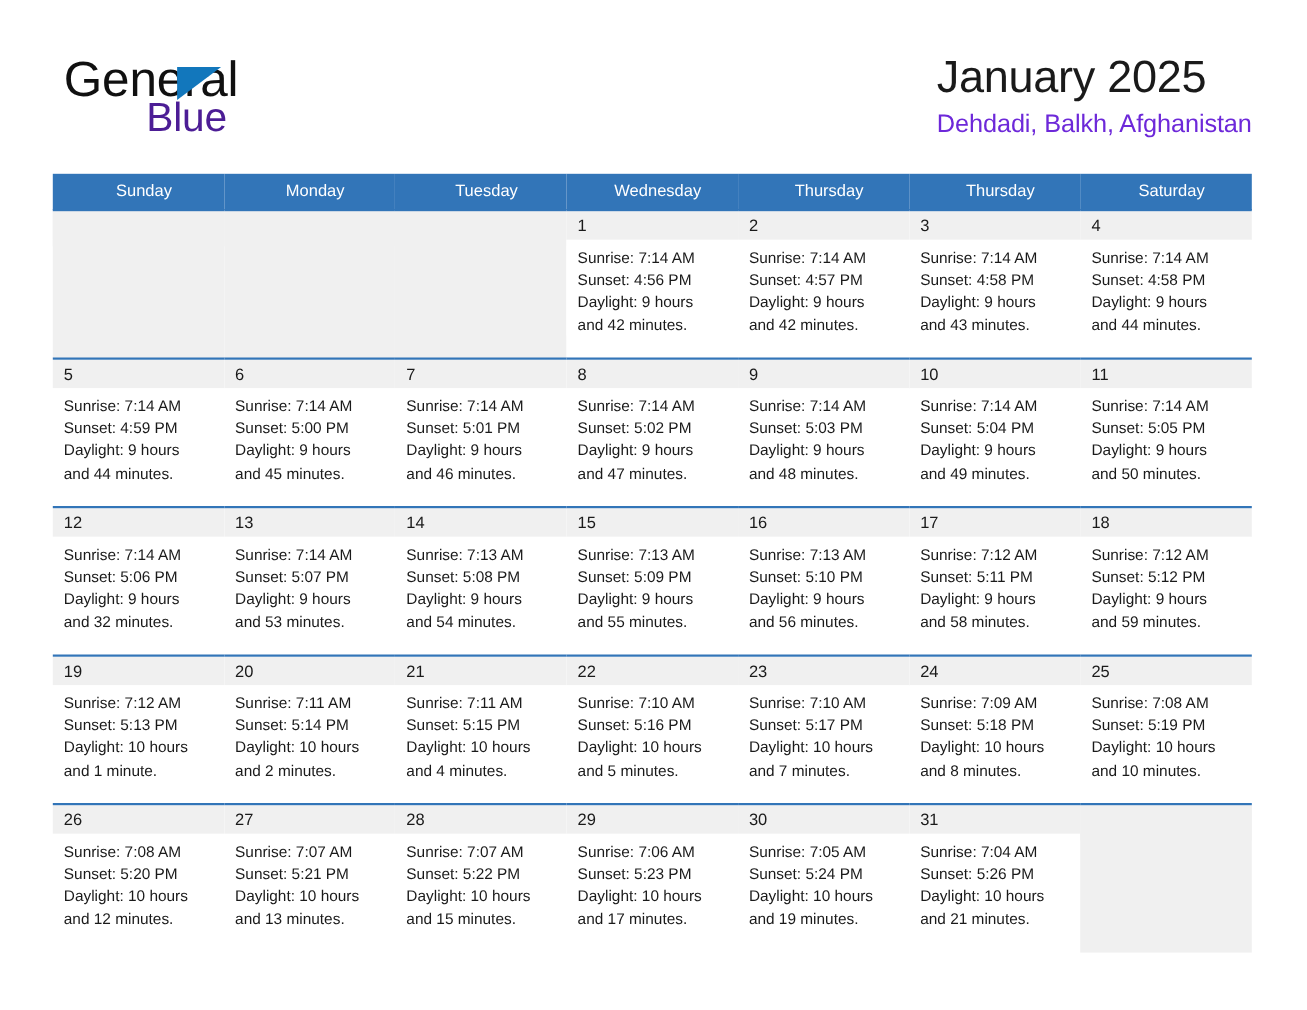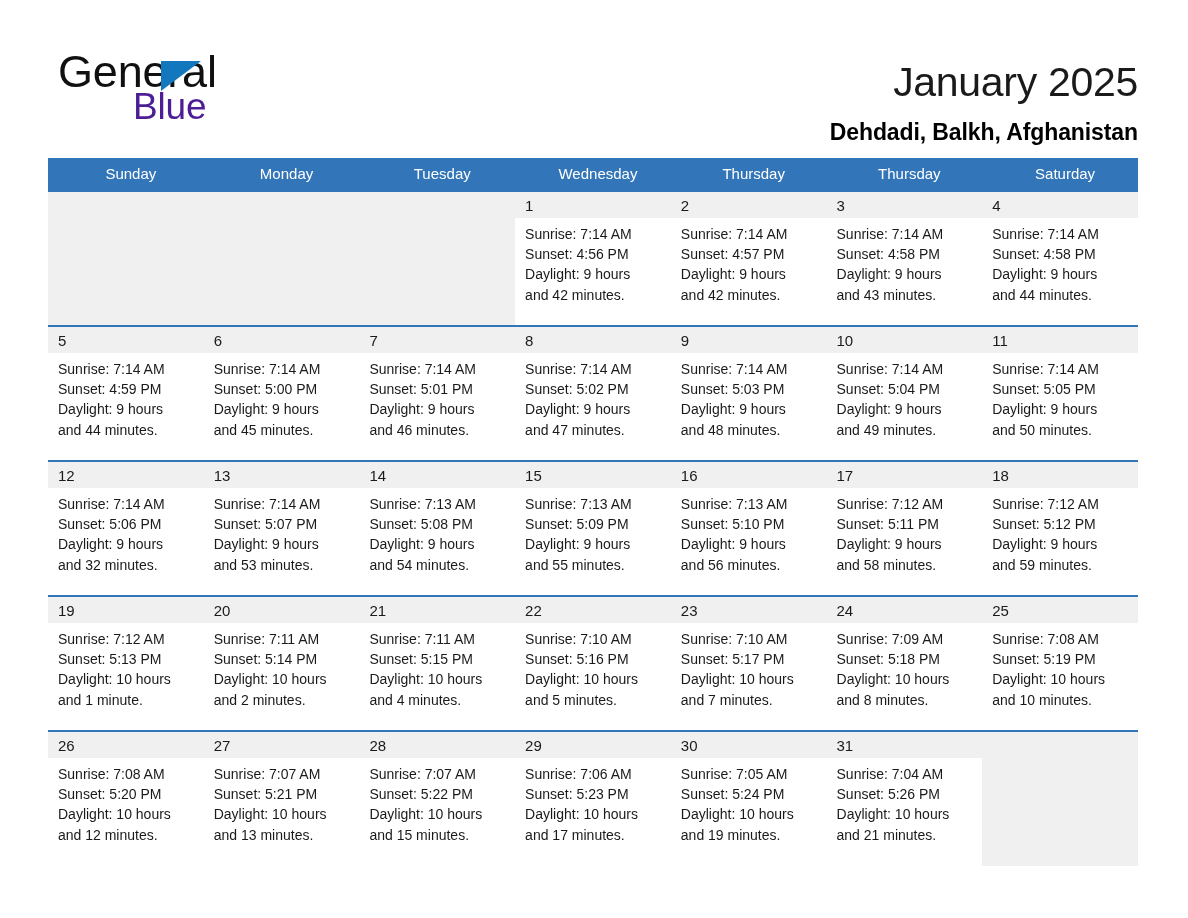--- a/index.html
+++ b/index.html
@@ -63,36 +63,34 @@
     font-size: 37px;
     line-height: 40px;
     color: #4c1d95;
     letter-spacing: -0.2px;
     font-weight: 400;
   }
 
   .title-block {
     position: absolute;
     right: 0;
-    top: 12px;
-    text-align: right;
+    top: 0;
   }
   .month-title {
     font-size: 41px;
     line-height: 52px;
     color: #1a1a1a;
     font-weight: 400;
     letter-spacing: -0.3px;
   }
   .location-subtitle {
     font-size: 23px;
     line-height: 32px;
-    color: #000000;
-    font-weight: 700;
-    margin-top: 8px;
+    color: #6d28d9;
+    font-weight: 400;
     letter-spacing: -0.1px;
   }
 
   
   .calendar {
     position: absolute;
     left: 48px;
     top: 158px;
     width: 1090px;
     border-collapse: collapse;

